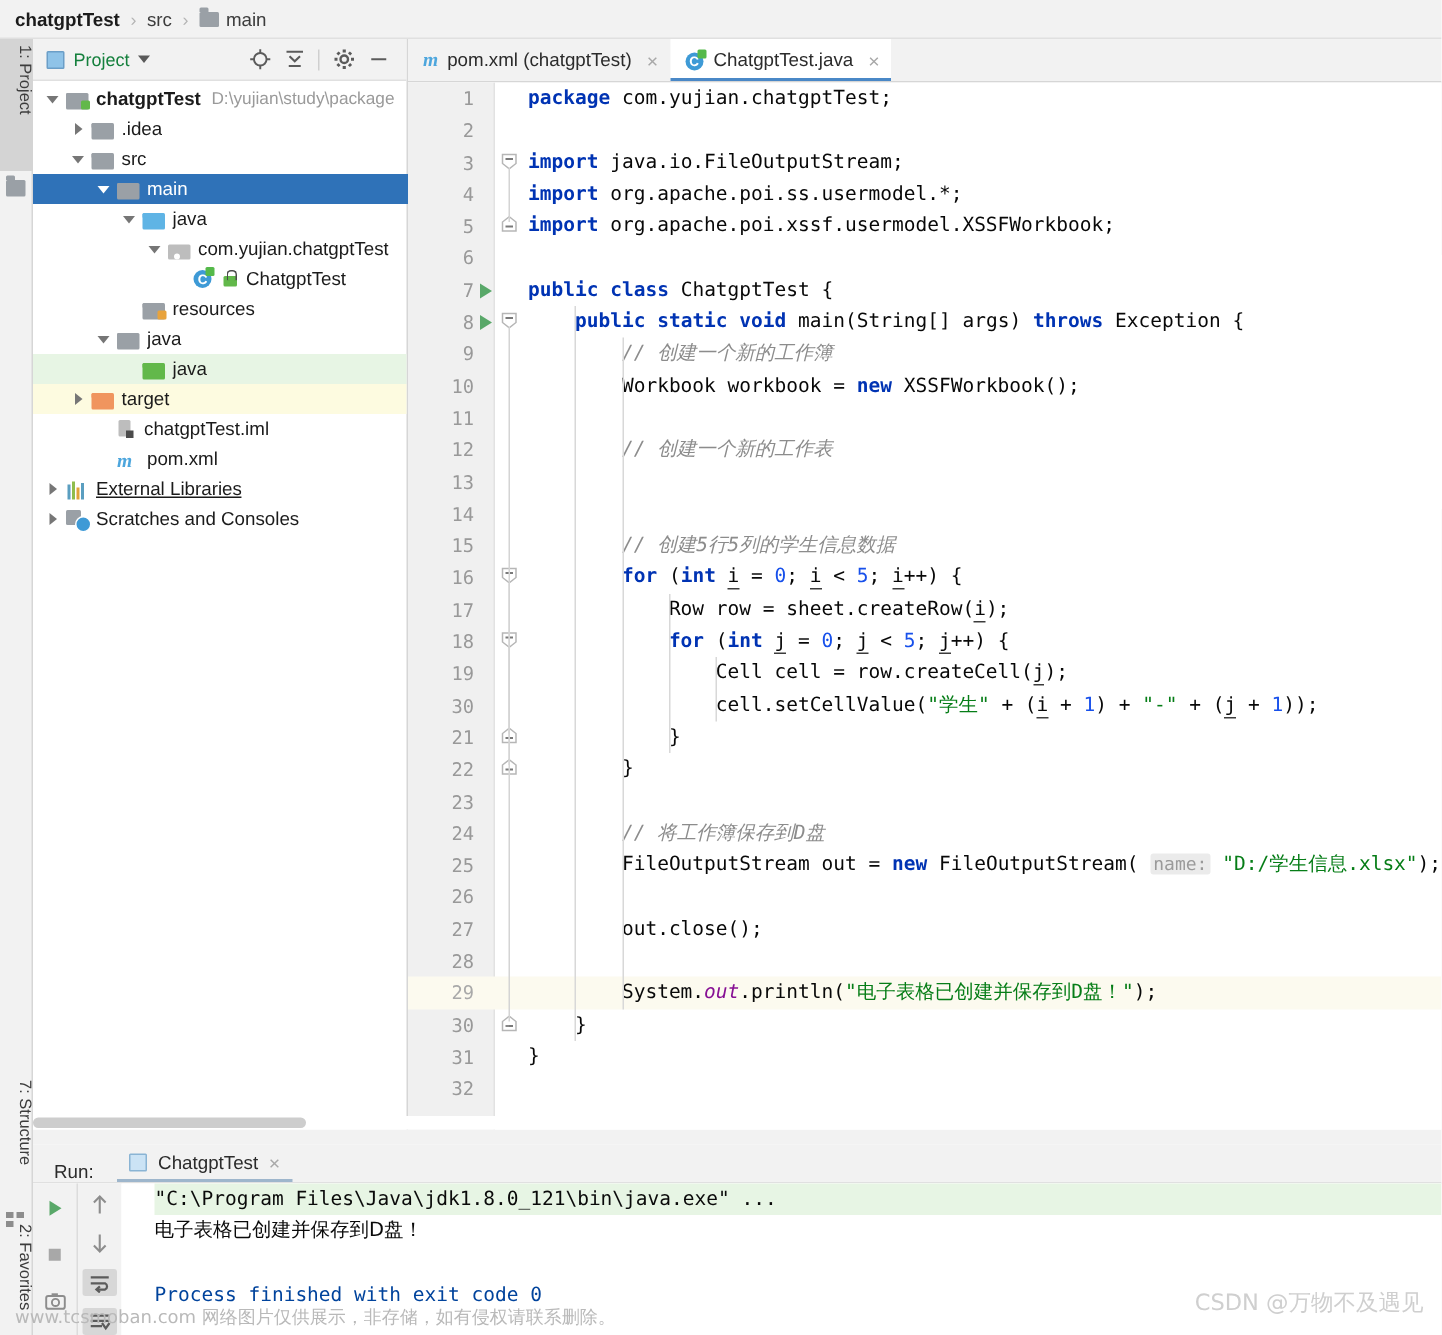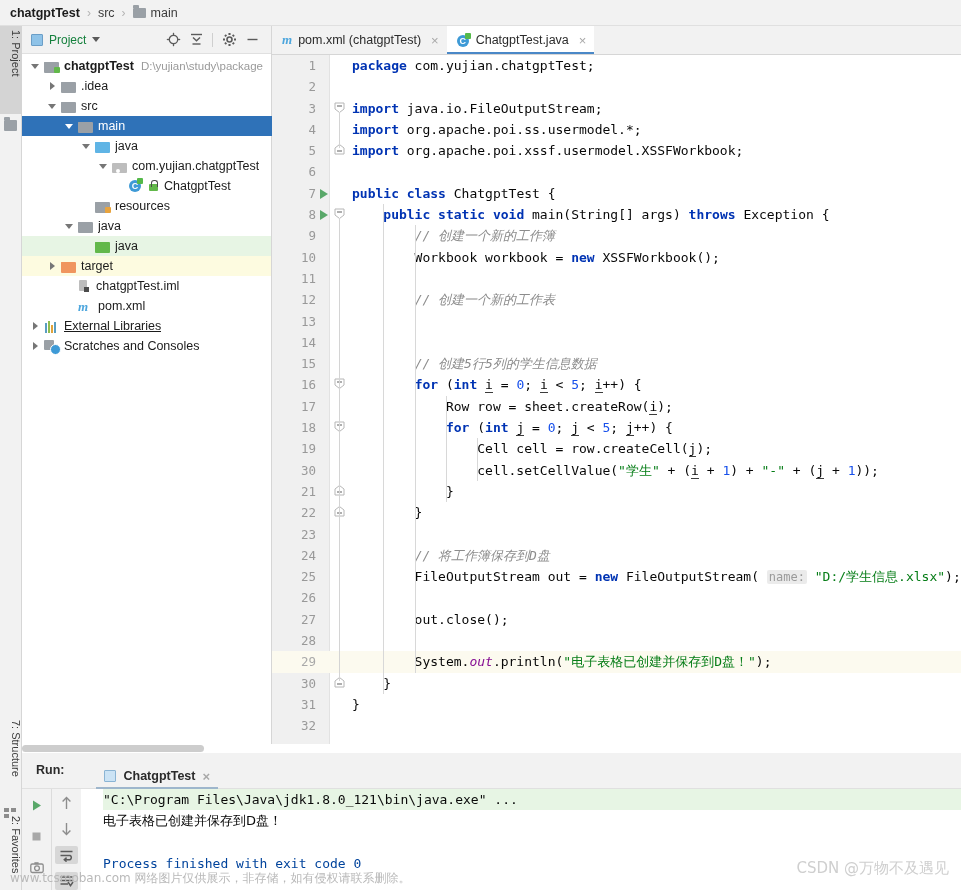--- a/index.html
+++ b/index.html
@@ -218,22 +218,22 @@
   .editor-hscroll{
     position:absolute; left:0; bottom:0; width:100%; height:9px; background:#ffffff;
   }
 
   
   .run-panel{
     position:absolute; left:22px; top:763px; width:939px; height:127px;
     background:#ffffff;
   }
   .run-header{
-    height:26px; background:#f2f2f2; display:flex; align-items:flex-start;
-    padding-left:14px; gap:16px; border-bottom:1px solid #e0e0e0;font-weight:bold;
+    height:26px; background:#f2f2f2; display:flex; align-items:flex-end;
+    padding-left:14px; gap:0; border-bottom:1px solid #e0e0e0;
   }
   .run-label{ font-size:12.5px; color:#2b2b2b; margin-right:16px; }
   .run-tab{
     display:flex; align-items:center; gap:7px; font-size:12.5px; padding:0 8px;
     height:26px; position:relative;
   }
   .run-tab:after{ content:""; position:absolute; left:0; bottom:0; width:100%; height:2px; background:#9eb6cc; }
   .run-tab-ico{ width:12px;height:12px;border:1.5px solid #8ab4d4;background:#cbe3f5;border-radius:1px;}
   .run-tab .close{ color:#a8a8a8; font-size:13px; }
 

